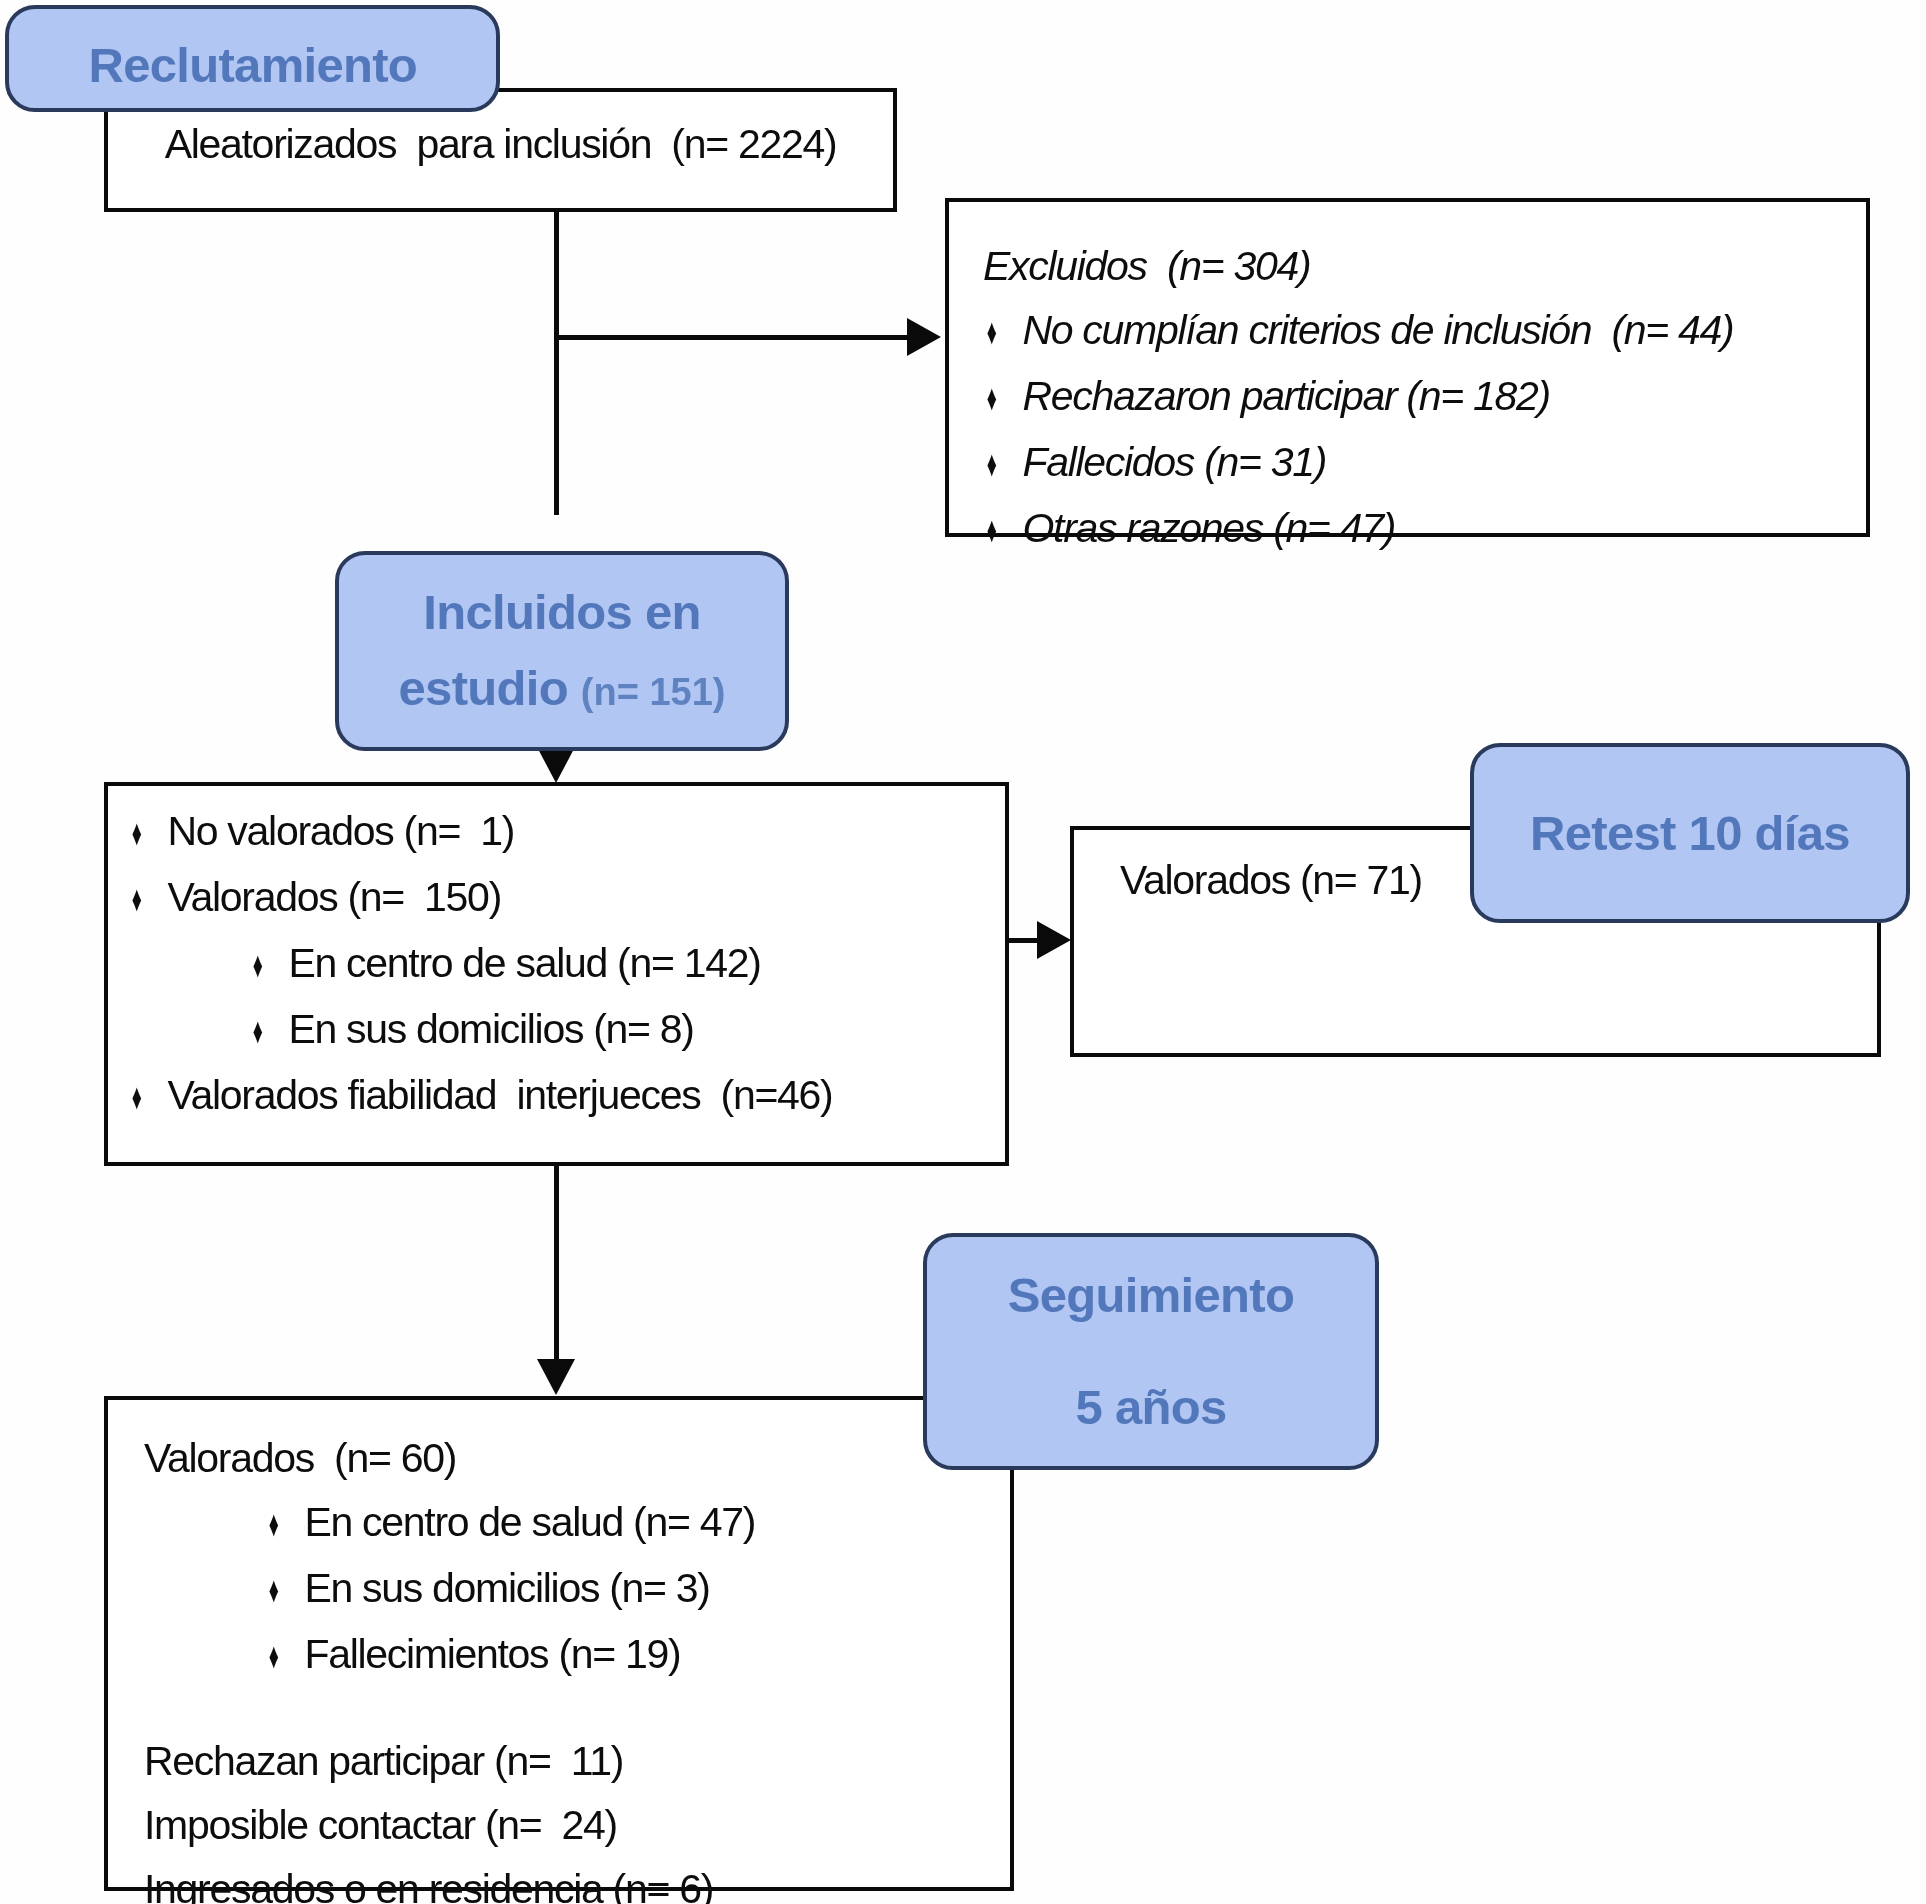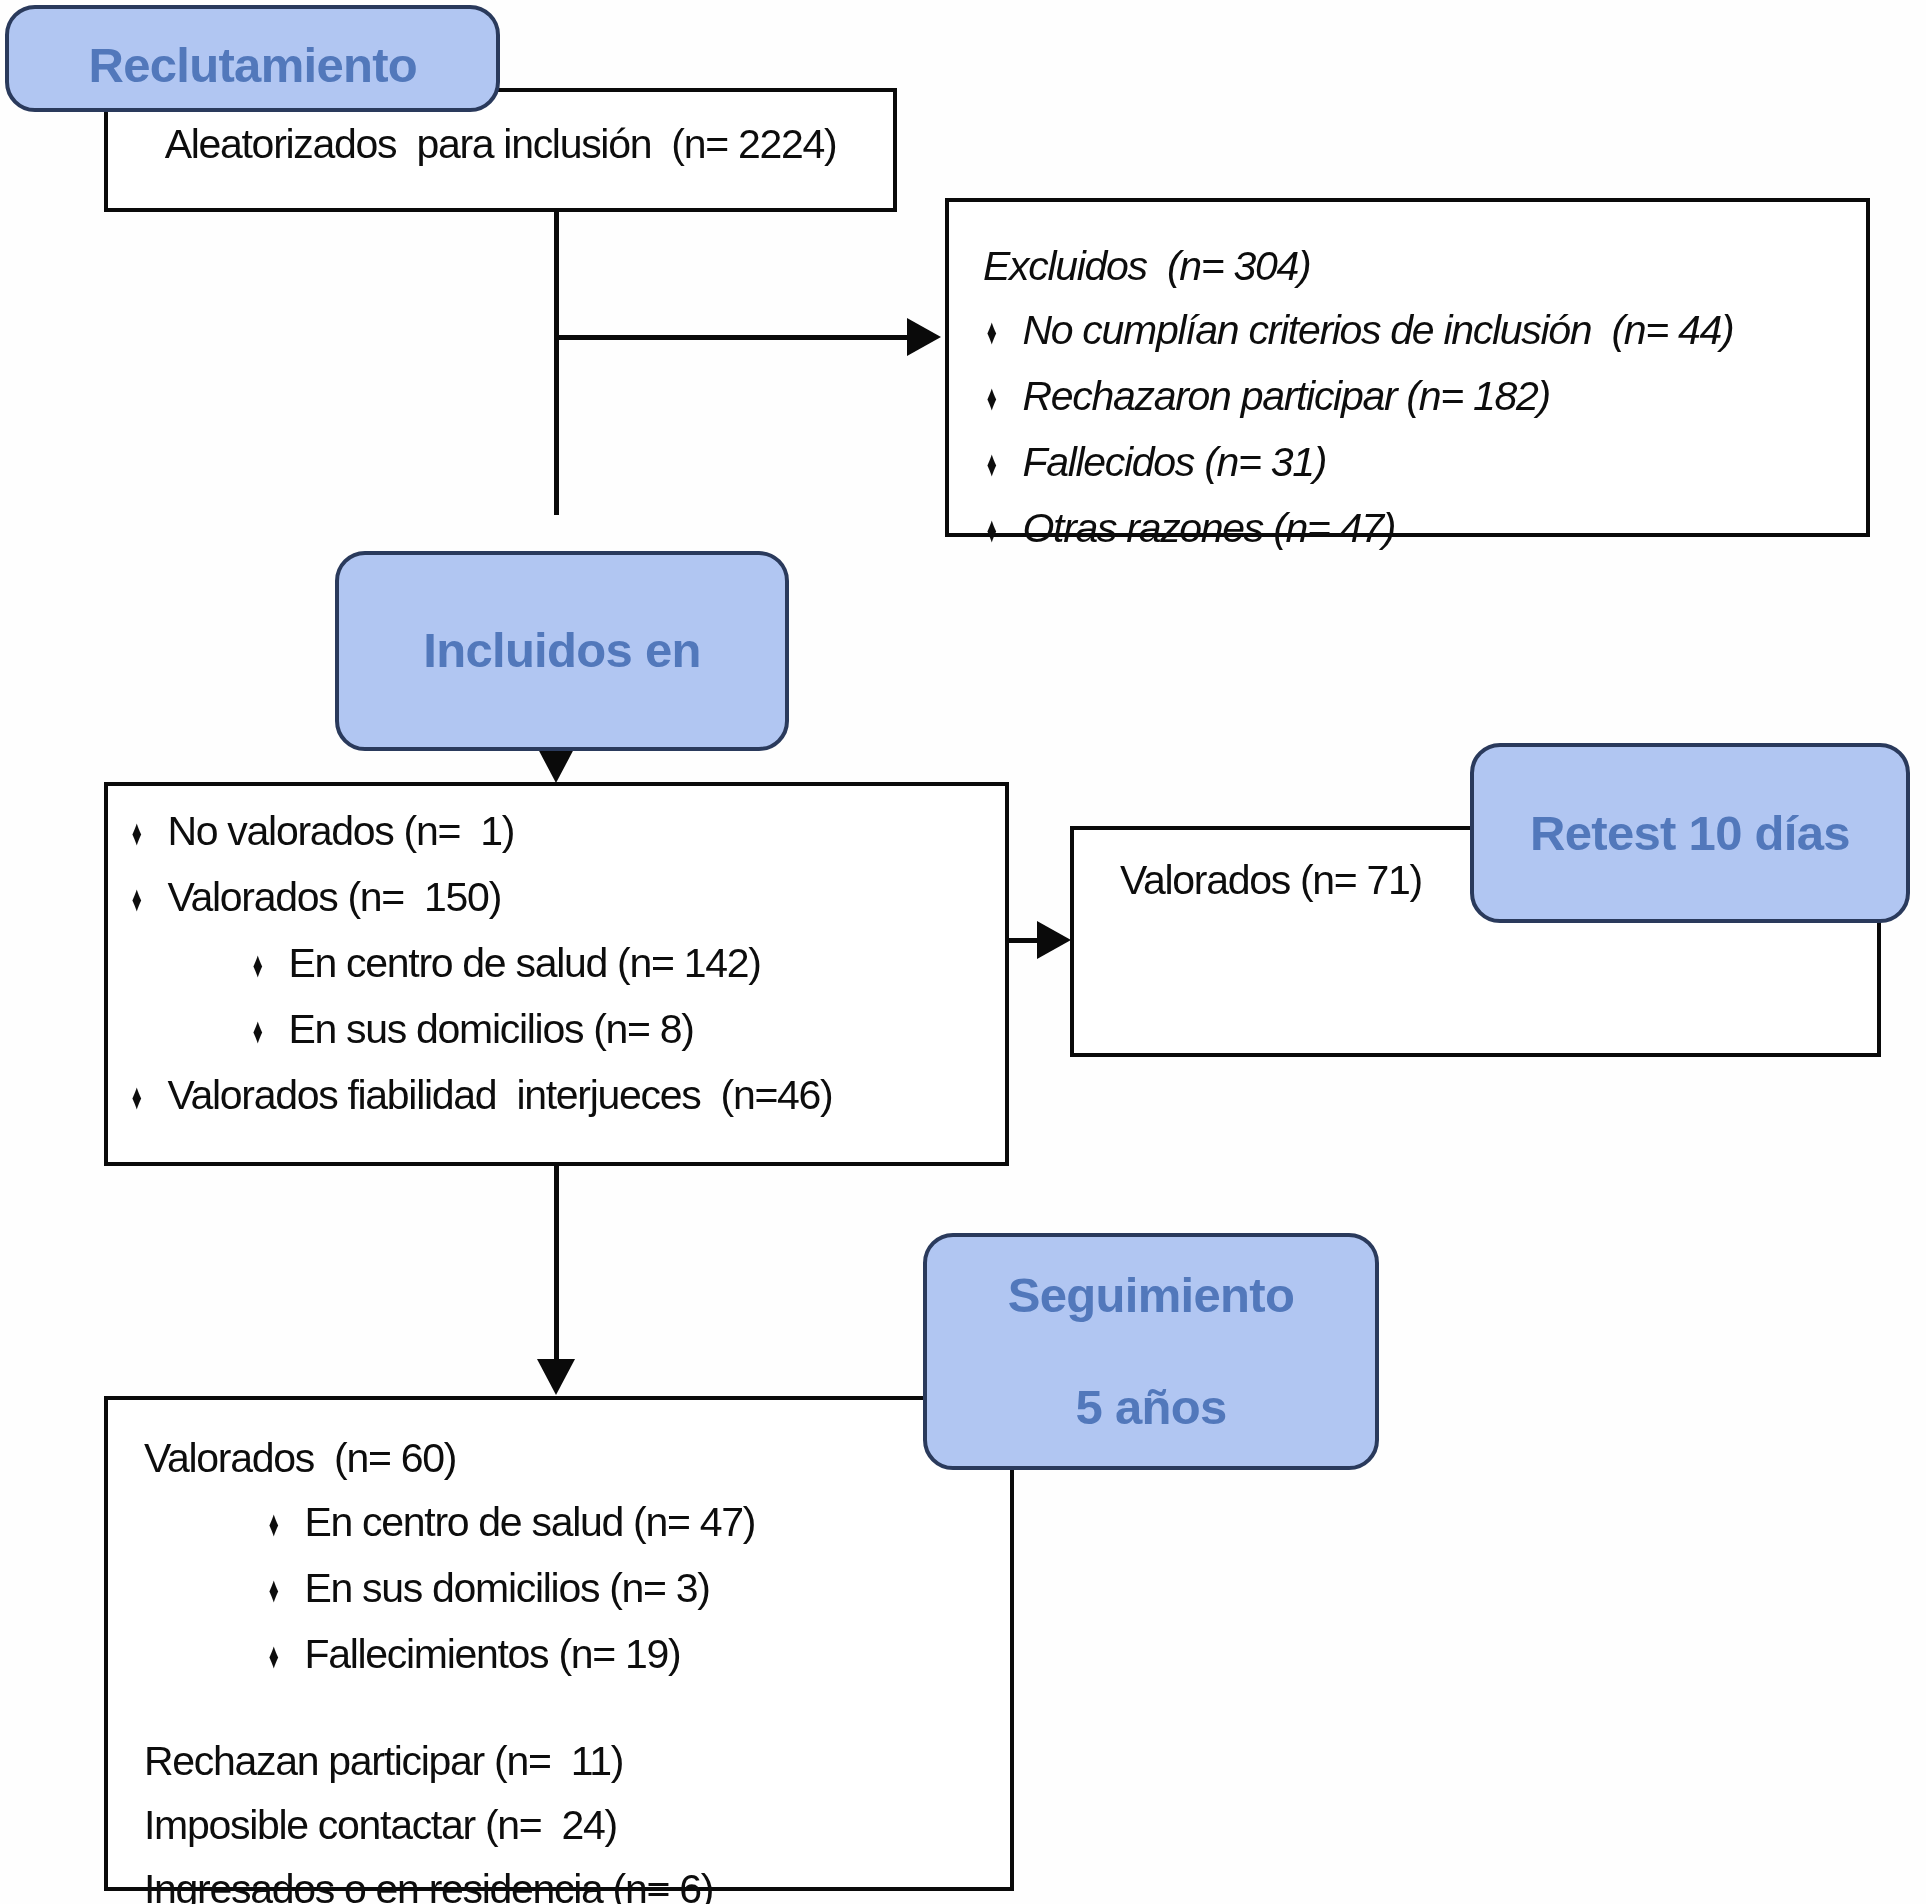--- a/index.html
+++ b/index.html
@@ -115,20 +115,24 @@
       <span>Fallecidos (n= 31)</span>
     </div>
     <div class="row t">
       <span class="bullet">♦</span>
       <span>Otras razones (n= 47)</span>
     </div>
   </div>
 
   <div class="bbox" style="left:335px;top:514px;width:454px;height:200px;margin-top:37px;">
     <div class="phase-text">Incluidos en</div>
+    <div style="display:flex;align-items:baseline;">
+      <span class="phase-text">estudio </span>
+      <span class="phase-suffix">(n=  151)</span>
+    </div>
   </div>
 
   <div class="wbox" style="left:104px;top:782px;width:905px;height:384px;padding:13px 13px 0 20px;">
     <div class="row t">
       <span class="bullet">♦</span>
       <span>No valorados (n=  1)</span>
     </div>
     <div class="row t">
       <span class="bullet">♦</span>
       <span>Valorados (n=  150)</span>

